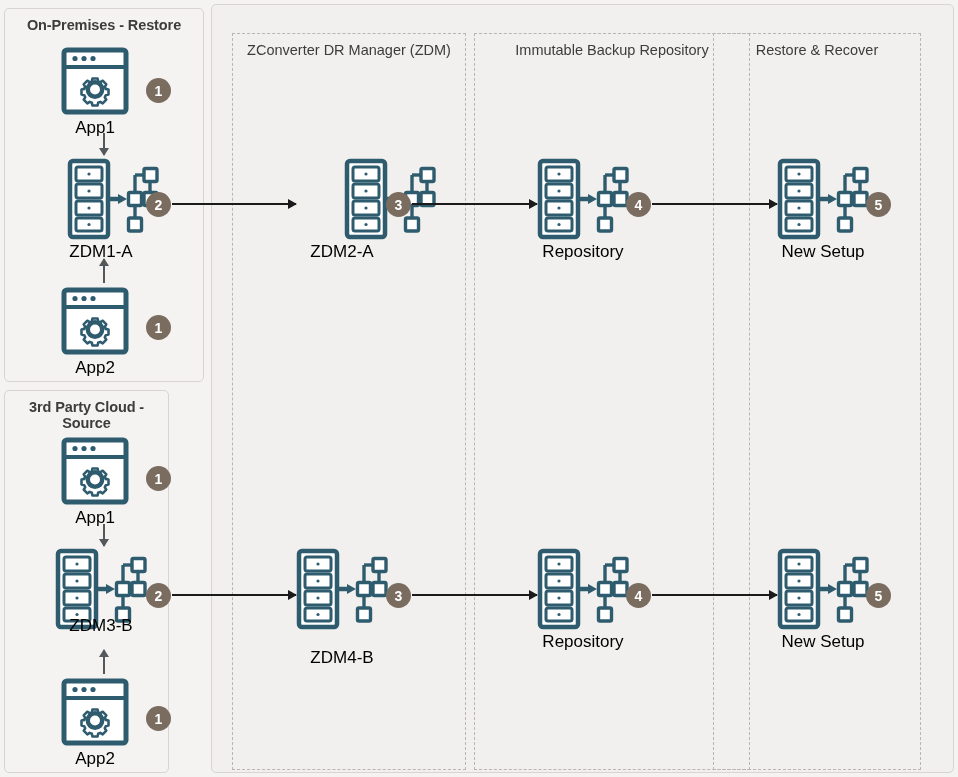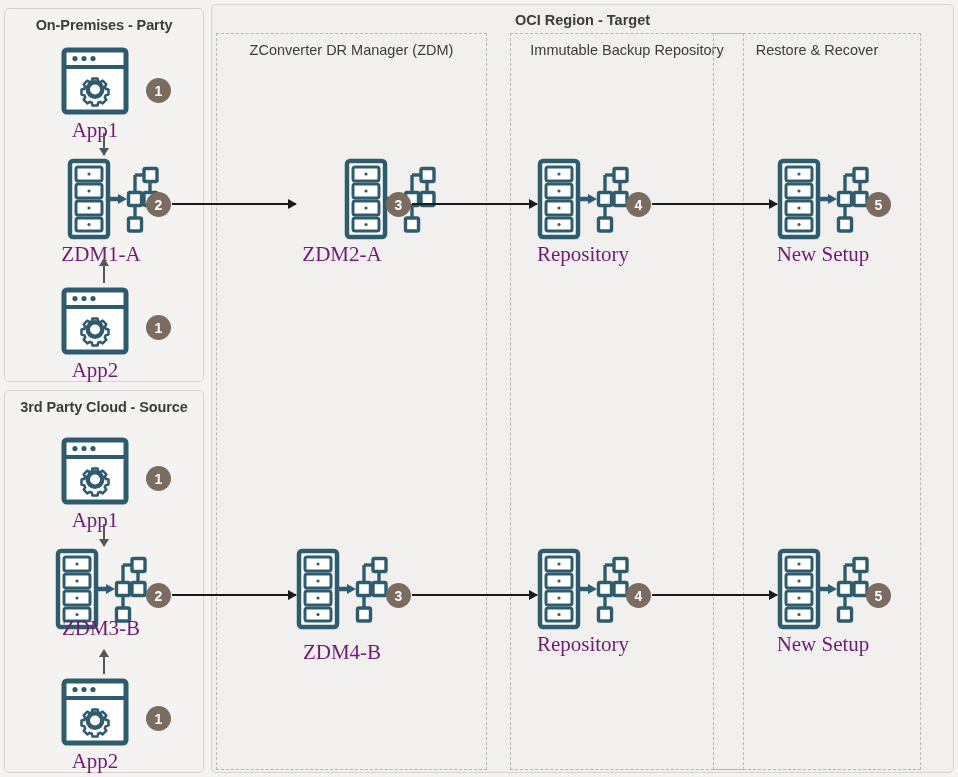--- a/index.html
+++ b/index.html
@@ -65,23 +65,22 @@
     font-weight: normal;
   }
 
   
   .node { position: absolute; }
   .node-label {
     position: absolute;
     left: 50%;
     transform: translateX(-50%);
     white-space: nowrap;
-    font-size: 21px;
-    color: #701a75;
-    font-family: Liberation Serif, serif;
+    font-size: 17px;
+    color: #000000;
   }
 
   .badge {
     position: absolute;
     width: 25px; height: 25px;
     border-radius: 50%;
     background: #7a6d60;
     color: #ffffff;
     font-size: 14px;
     font-weight: bold;
@@ -128,38 +127,37 @@
   }
 
   svg { display: block; overflow: visible; }
 </style>
 </head>
 <body>
 
 <div id="diagram">
 
   <div class="oci-panel">
-    <div class="oci-title">OCI Region - Target</div>
-
-    <div class="col-panel" style="left:4px; width:271px;">
+
+    <div class="col-panel" style="left:20px; width:234px;">
       <div class="col-title">ZConverter DR Manager (ZDM)</div>
     </div>
-    <div class="col-panel" style="left:262px; width:234px;margin-left:36px;">
+    <div class="col-panel" style="left:262px; width:276px;">
       <div class="col-title">Immutable Backup Repository</div>
     </div>
     <div class="col-panel" style="left:501px; width:208px;">
       <div class="col-title">Restore &amp; Recover</div>
     </div>
   </div>
 
   <div class="src-panel" style="left:4px; top:8px; width:200px; height:374px;">
-    <div class="src-title">On-Premises - Party</div>
-  </div>
-
-  <div class="src-panel" style="left:4px; top:390px; width:200px; height:383px;">
+    <div class="src-title">On-Premises - Restore</div>
+  </div>
+
+  <div class="src-panel" style="left:4px; top:390px; width:165px; height:383px;">
     <div class="src-title">3rd Party Cloud - Source</div>
   </div>
 
   <div class="node" style="left:60px; top:46px;">
     <svg width="70" height="70" viewBox="0 0 70 70">
       <rect x="4" y="4" width="62" height="62" rx="3" fill="#ffffff" stroke="#2e5c6e" stroke-width="5"></rect>
       <line x1="6" y1="21" x2="64" y2="21" stroke="#2e5c6e" stroke-width="4"></line>
       <circle cx="15" cy="12.5" r="2.6" fill="#2e5c6e"></circle>
       <circle cx="24" cy="12.5" r="2.6" fill="#2e5c6e"></circle>
       <circle cx="33" cy="12.5" r="2.6" fill="#2e5c6e"></circle>
@@ -385,21 +383,21 @@
       <line x1="68" y1="41" x2="68" y2="17" stroke="#2e5c6e" stroke-width="3.4"></line>
       <line x1="68" y1="17" x2="83" y2="17" stroke="#2e5c6e" stroke-width="3.4"></line>
       <line x1="83" y1="17" x2="83" y2="41" stroke="#2e5c6e" stroke-width="3.4"></line>
       <line x1="68" y1="41" x2="83" y2="41" stroke="#2e5c6e" stroke-width="3.4"></line>
       <line x1="68" y1="41" x2="68" y2="66" stroke="#2e5c6e" stroke-width="3.4"></line>
       <rect x="61.5" y="34.5" width="13" height="13" rx="1.5" fill="#ffffff" stroke="#2e5c6e" stroke-width="3.4"></rect>
       <rect x="77" y="10.5" width="13" height="13" rx="1.5" fill="#ffffff" stroke="#2e5c6e" stroke-width="3.4"></rect>
       <rect x="77" y="34.5" width="13" height="13" rx="1.5" fill="#ffffff" stroke="#2e5c6e" stroke-width="3.4"></rect>
       <rect x="61.5" y="60" width="13" height="13" rx="1.5" fill="#ffffff" stroke="#2e5c6e" stroke-width="3.4"></rect>
     </svg>
-    <div class="node-label" style="top:92px; left:46px;">ZDM4-B</div>
+    <div class="node-label" style="top:100px; left:46px;">ZDM4-B</div>
   </div>
   <div class="badge" style="left:386px; top:583px;">3</div>
 
   <div class="conn" style="left:412px; top:594px; width:125px;"></div>
 
   <div class="node" style="left:537px; top:548px;">
     <svg width="95" height="82" viewBox="0 0 95 82">
       <rect x="3" y="3" width="38" height="76" rx="3" fill="#ffffff" stroke="#2e5c6e" stroke-width="4.5"></rect>
       <rect x="9" y="9" width="26" height="14" rx="2" fill="#ffffff" stroke="#2e5c6e" stroke-width="3"></rect>
       <rect x="9" y="26" width="26" height="14" rx="2" fill="#ffffff" stroke="#2e5c6e" stroke-width="3"></rect>

